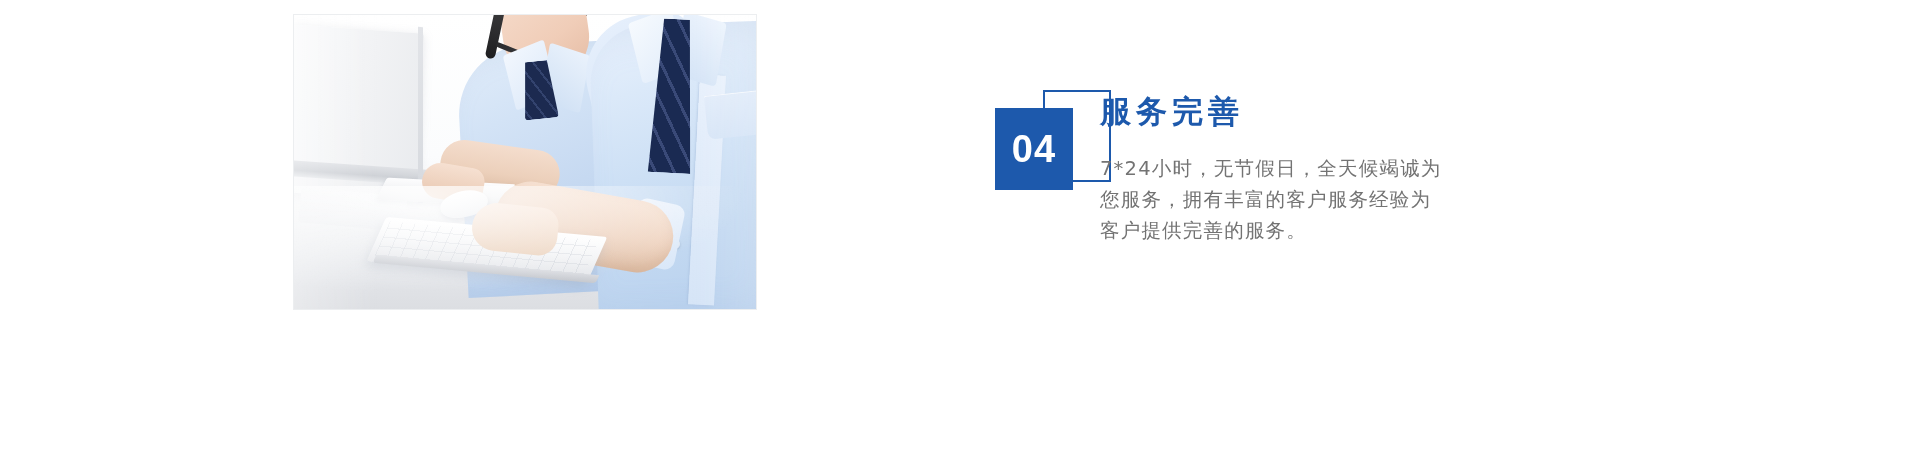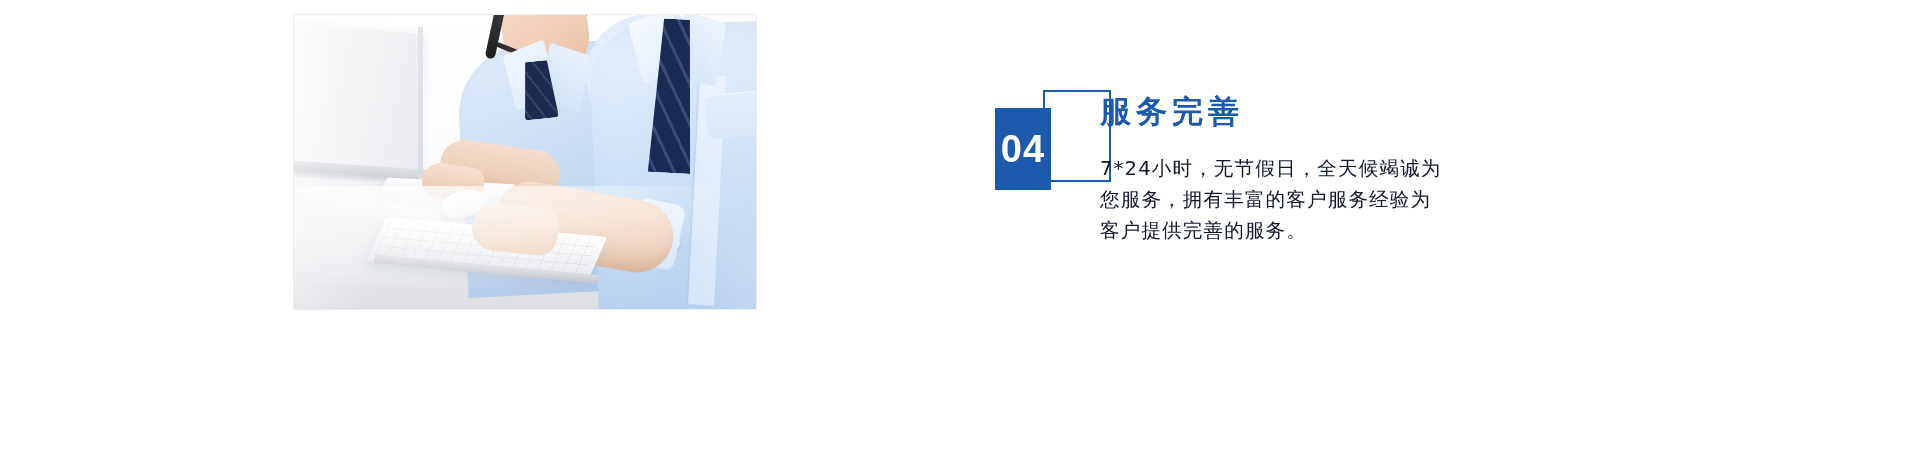--- a/index.html
+++ b/index.html
@@ -249,21 +249,21 @@
   .content{position:absolute;left:995px;top:90px;}
 
   .badge{position:relative;width:120px;height:110px;}
   .badge-outline{
     position:absolute;left:48px;top:0px;width:68px;height:92px;
     border:2px solid #1d59ac;
     box-sizing:border-box;
     background:#ffffff;
   }
   .badge-solid{
-    position:absolute;left:0px;top:18px;width:56px;height:82px;
+    position:absolute;left:0px;top:18px;width:78px;height:82px;
     background:#1d59ac;
     display:flex;align-items:center;justify-content:center;
   }
   .badge-num{
     color:#ffffff;
     font-size:38px;
     font-weight:700;
     letter-spacing:1px;
     line-height:1;
     font-family:"Liberation Sans","DejaVu Sans",sans-serif;
@@ -273,21 +273,21 @@
   .title{
     color:#1d59ac;
     font-size:31px;
     font-weight:700;
     letter-spacing:5px;
     line-height:1.25;
     margin:0 0 22px 0;
     font-family:"DejaVu Sans","Liberation Sans",sans-serif;
   }
   .desc{
-    color:#0f172a;
+    color:#737373;
     font-size:19.5px;
     line-height:31px;
     letter-spacing:1.2px;
     margin:0;
     font-family:"DejaVu Sans","Liberation Sans",sans-serif;
     white-space:pre-line;
     width:400px;
   }
 </style>
 </head>

